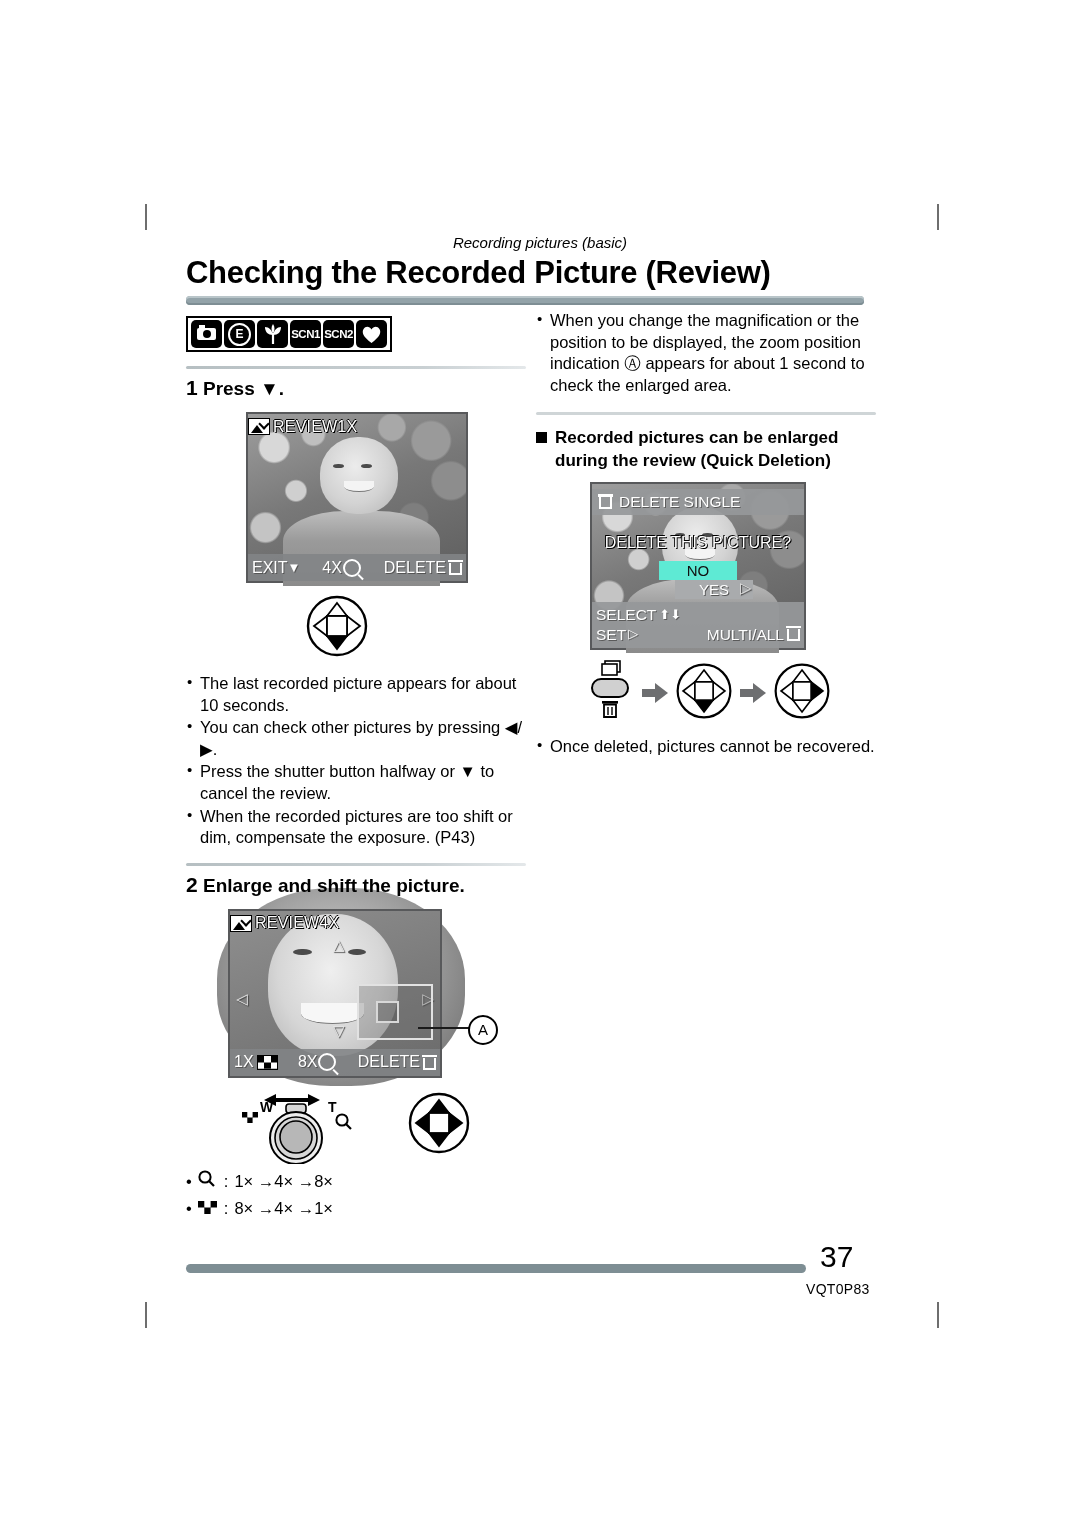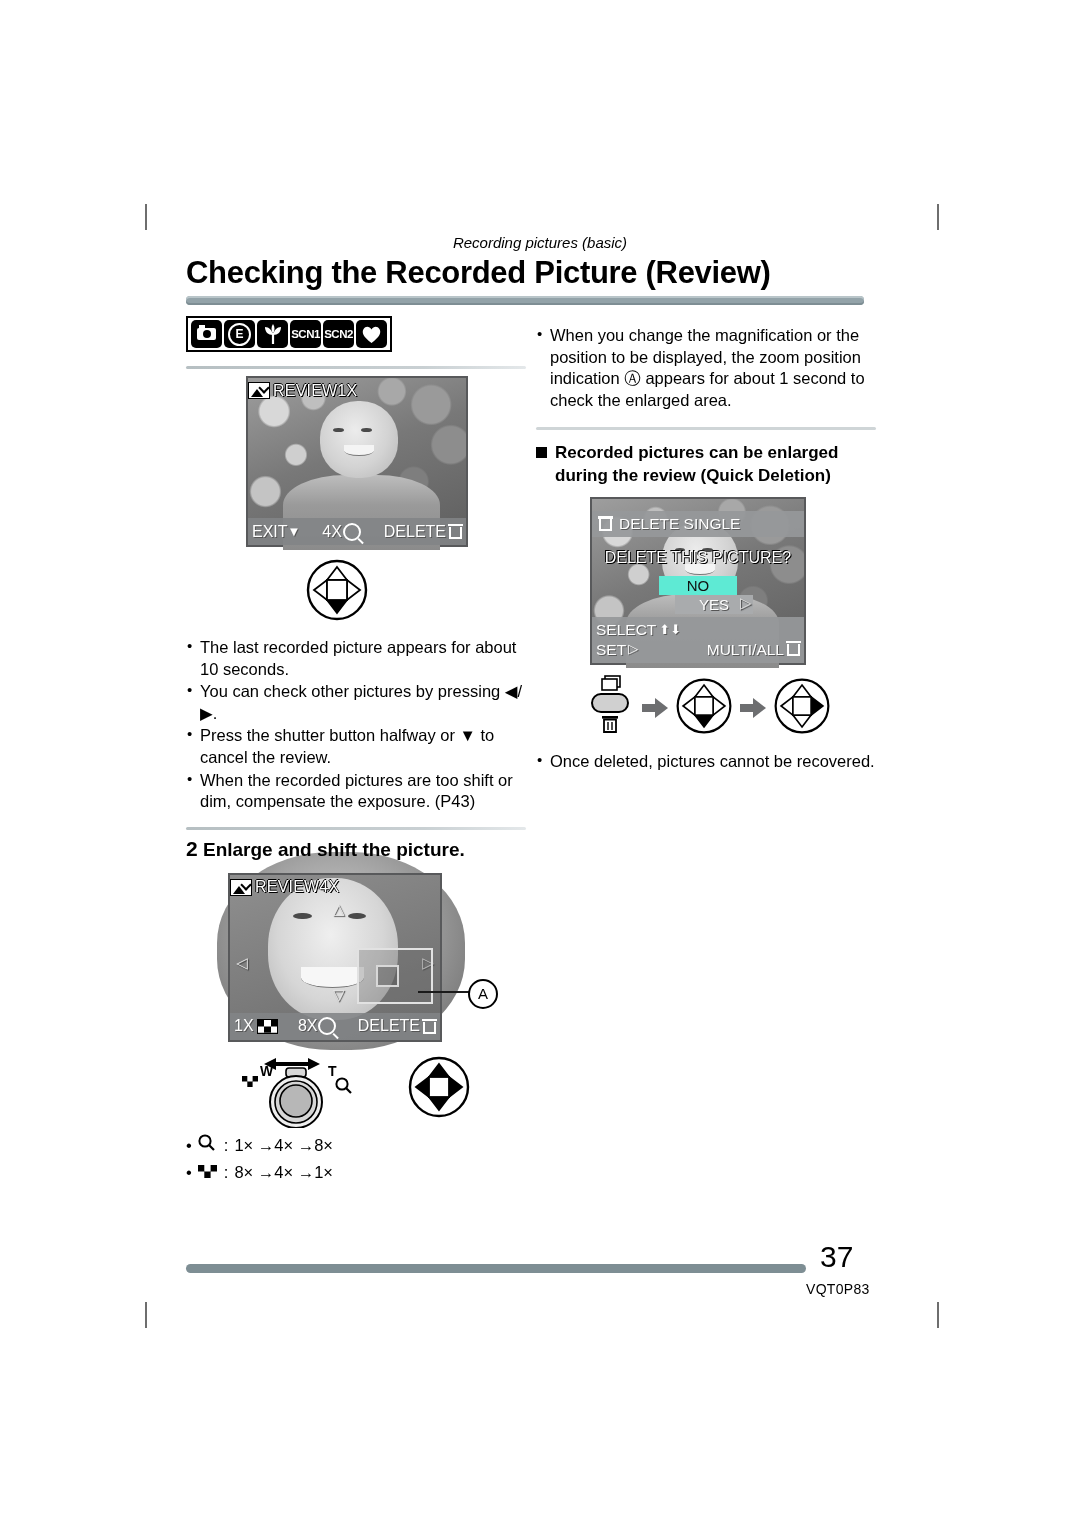--- a/index.html
+++ b/index.html
@@ -21,21 +21,21 @@
   .kicker{position:absolute;left:0;top:234px;width:1080px;text-align:center;
     font-style:italic;font-size:15px;color:#000;}
   .title{position:absolute;left:186px;top:255px;width:700px;
     font-size:31px;font-weight:bold;letter-spacing:-0.3px;}
   .title-rule{position:absolute;left:186px;top:296px;width:678px;height:9px;
     background:#93a3a9;border-radius:4px;
     box-shadow:inset 0 2px 0 #b9c5c9, inset 0 -2px 0 #7e8e94;}
 
   
   .col-left{position:absolute;left:186px;top:316px;width:340px;}
-  .col-right{position:absolute;left:536px;top:310px;width:340px;margin-top:15px;}
+  .col-right{position:absolute;left:536px;top:310px;width:340px;}
 
   
   .modebar{display:inline-flex;border:2px solid #000;padding:2px;background:#fff;}
   .mi{width:31px;height:28px;background:#000;margin:0 1px;border-radius:5px;
       display:flex;align-items:center;justify-content:center;color:#fff;
       font-size:12px;font-weight:bold;position:relative;}
   .mi .cam-body{width:19px;height:12px;background:#fff;border-radius:2px;position:relative;}
   .mi .cam-body:before{content:"";position:absolute;left:5.5px;top:1.5px;width:8px;height:8px;
       border-radius:50%;background:#000;}
   .mi .cam-body:after{content:"";position:absolute;left:2px;top:-3px;width:6px;height:3px;background:#fff;}
@@ -115,21 +115,21 @@
 
   .zoompos{position:absolute;border:2px solid #e2e2e2;background:rgba(110,110,110,0.35);}
   .zoompos .inner{position:absolute;left:24%;top:30%;width:26%;height:34%;
     border:2.5px solid #d8d8d8;background:rgba(90,90,90,0.5);}
 
   .callout-line{position:absolute;height:2px;background:#1a1a1a;}
   .callout-a{position:absolute;width:26px;height:26px;border:2px solid #000;border-radius:50%;
     display:flex;align-items:center;justify-content:center;font-size:15px;background:#fff;}
 
   
-  .menu-title{position:absolute;left:0;top:12px;right:0;height:26px;background:rgba(150,152,154,0.93);
+  .menu-title{position:absolute;left:0;top:5px;right:0;height:26px;background:rgba(150,152,154,0.93);
     display:flex;align-items:center;color:#fff;font-size:15.5px;padding-left:5px;box-sizing:border-box;
     text-shadow:1px 1px 0 #5a5a5a;}
   .menu-q{position:absolute;left:6%;top:31%;color:#fff;font-size:16px;
     text-shadow:1px 1px 0 #000,-1px -1px 0 #000;white-space:nowrap;}
   .menu-opt{position:absolute;width:78px;height:19px;display:flex;align-items:center;
     justify-content:center;font-size:15px;}
   .menu-opt.no{background:#5eead4;color:#111;}
   .menu-opt.yes{background:#a9abad;color:#fff;text-shadow:1px 1px 0 #555;}
   .menu-bottom{position:absolute;left:0;bottom:0;right:0;height:46px;background:rgba(150,152,154,0.93);
     color:#fff;font-size:15.5px;text-shadow:1px 1px 0 #5a5a5a;box-sizing:border-box;padding:2px 4px;}
@@ -193,20 +193,24 @@
         <span class="scn">SCN2</span>
       </div>
       <div class="mi">
         <svg width="21" height="19" viewBox="0 0 21 19" aria-hidden="true">
           <path d="M10.5 18 C2 11.5,0.5 7.5,2.6 4 C4.6 0.8,8.6 1.2,10.5 4.6 C12.4 1.2,16.4 0.8,18.4 4 C20.5 7.5,19 11.5,10.5 18 Z" fill="#fff"></path>
         </svg>
       </div>
     </div>
 
     <div class="steprule sh"></div>
+    <div class="step">
+      <span class="num">1</span>
+      <span>Press ▼.</span>
+    </div>
 
     
     <div style="margin-left:60px;">
       <div class="lcd" style="width:218px;height:167px;">
         <div class="photo">
           <div class="ph-bg"></div>
           <div class="ph-hair"></div>
           <div class="ph-body"></div>
           <div class="ph-face"></div>
           <div class="ph-eye" style="left:39%;"></div>

